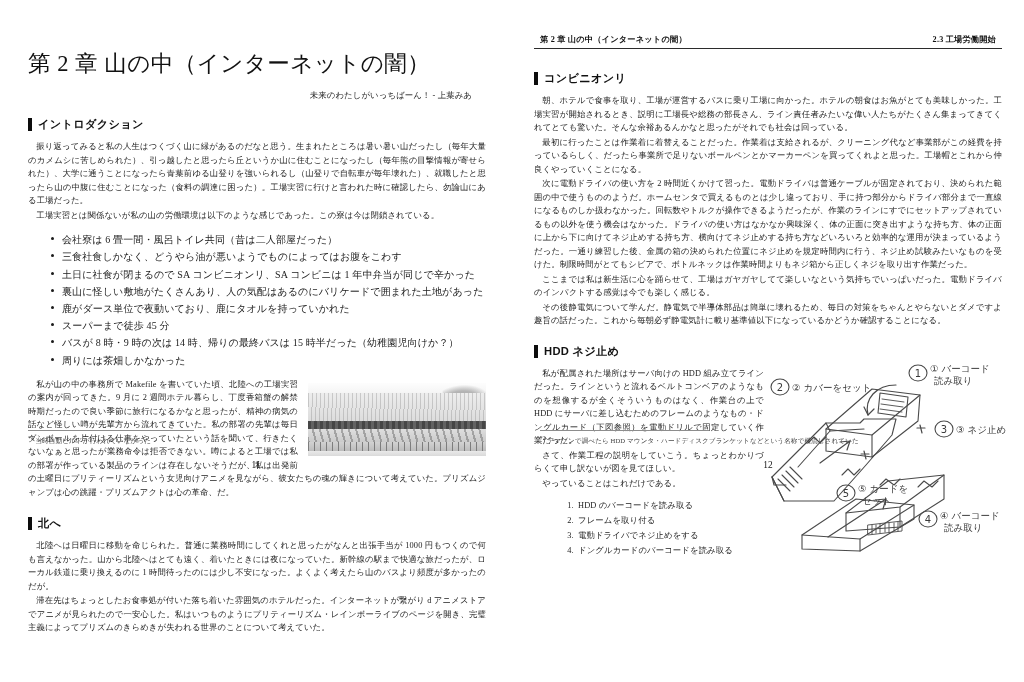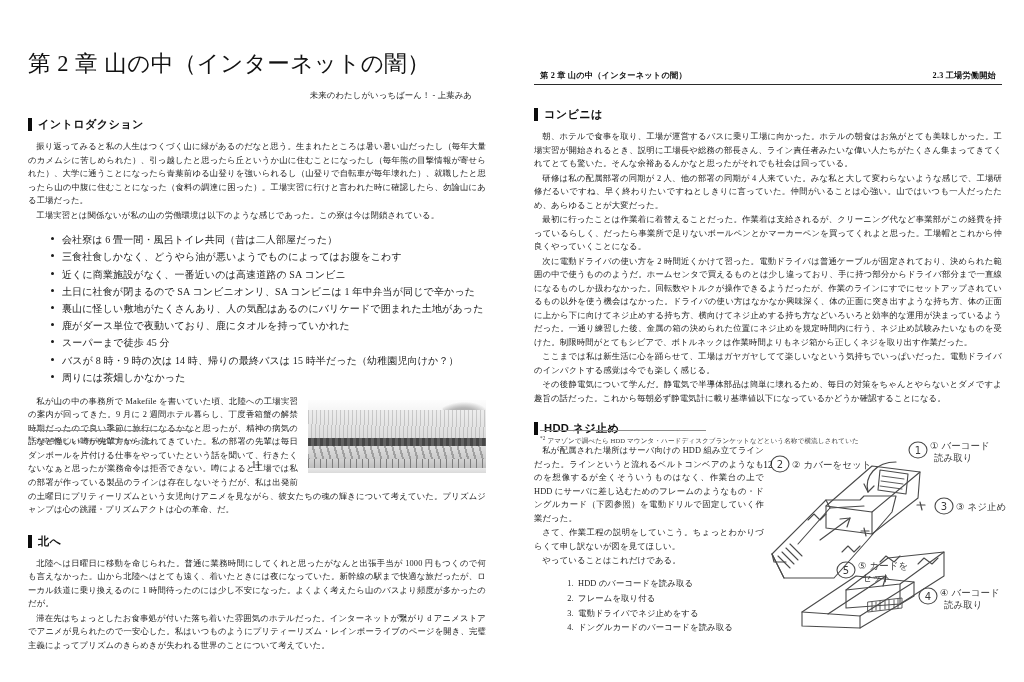--- a/index.html
+++ b/index.html
@@ -36,21 +36,21 @@
     justify-content: space-between;
     align-items: baseline;
     font-size: 8.2px;
     letter-spacing: .2px;
     padding: 0 6px 3px 6px;
     border-bottom: 1px solid #2b2b2b;
     margin: 6px 0 22px 0;
     color: #111;
   }
   .runhead .rh-left { font-weight: 700; }
-  .runhead .rh-right { font-weight: 700; margin-top: 36px; }
+  .runhead .rh-right { font-weight: 700; }
 
   
   .chapter-title {
     font-size: 22.5px;
     font-weight: 400;
     letter-spacing: .5px;
     margin: 22px 0 0 0;
     line-height: 1.25;
     color: #111;
   }
@@ -248,21 +248,20 @@
       <span class="sec-bar"></span>
       <span class="sec-title">イントロダクション</span>
     </div>
 
     <p class="body">振り返ってみると私の人生はつくづく山に縁があるのだなと思う。生まれたところは暑い暑い山だったし（毎年大量のカメムシに苦しめられた）、引っ越したと思ったら丘というか山に住むことになったし（毎年熊の目撃情報が寄せられた）、大学に通うことになったら青葉前ゆる山登りを強いられるし（山登りで自転車が毎年壊れた）、就職したと思ったら山の中腹に住むことになった（食料の調達に困った）。工場実習に行けと言われた時に確認したら、勿論山にある工場だった。</p>
     <p class="body">工場実習とは関係ないが私の山の労働環境は以下のような感じであった。この寮は今は閉鎖されている。</p>
 
     <ul class="bullets">
       <li>会社寮は 6 畳一間・風呂トイレ共同（昔は二人部屋だった）</li>
       <li>三食社食しかなく、どうやら油が悪いようでものによってはお腹をこわす</li>
-      <li>近くに商業施設がなく、一番近いのは高速道路の SA コンビニ</li>
       <li>土日に社食が閉まるので SA コンビニオンリ、SA コンビニは 1 年中弁当が同じで辛かった</li>
       <li>裏山に怪しい敷地がたくさんあり、人の気配はあるのにバリケードで囲まれた土地があった</li>
       <li>鹿がダース単位で夜動いており、鹿にタオルを持っていかれた</li>
       <li>スーパーまで徒歩 45 分</li>
       <li>バスが 8 時・9 時の次は 14 時、帰りの最終バスは 15 時半だった（幼稚園児向けか？）</li>
       <li>周りには茶畑しかなかった</li>
     </ul>
 
     <div class="photo-wrap">
       <div class="photo">
@@ -300,25 +299,24 @@
 
   <div class="page page-right">
 
     <div class="runhead">
       <span class="rh-left">第 2 章 山の中（インターネットの闇）</span>
       <span class="rh-right">2.3 工場労働開始</span>
     </div>
 
     <div class="sec-head">
       <span class="sec-bar"></span>
-      <span class="sec-title">コンビニは</span>
+      <span class="sec-title">コンビニオンリ</span>
     </div>
 
     <p class="body">朝、ホテルで食事を取り、工場が運営するバスに乗り工場に向かった。ホテルの朝食はお魚がとても美味しかった。工場実習が開始されるとき、説明に工場長や総務の部長さん、ライン責任者みたいな偉い人たちがたくさん集まってきてくれてとても驚いた。そんな余裕あるんかなと思ったがそれでも社会は回っている。</p>
-    <p class="body">研修は私の配属部署の同期が 2 人、他の部署の同期が 4 人来ていた。みな私と大して変わらないような感じで、工場研修だるいですね、早く終わりたいですねとしきりに言っていた。仲間がいることは心強い。山ではいつも一人だったため、あらゆることが大変だった。</p>
     <p class="body">最初に行ったことは作業着に着替えることだった。作業着は支給されるが、クリーニング代など事業部がこの経費を持っているらしく、だったら事業所で足りないボールペンとかマーカーペンを買ってくれよと思った。工場帽とこれから仲良くやっていくことになる。</p>
     <p class="body">次に電動ドライバの使い方を 2 時間近くかけて習った。電動ドライバは普通ケーブルが固定されており、決められた範囲の中で使うもののようだ。ホームセンタで買えるものとは少し違っており、手に持つ部分からドライバ部分まで一直線になるものしか扱わなかった。回転数やトルクが操作できるようだったが、作業のラインにすでにセットアップされているもの以外を使う機会はなかった。ドライバの使い方はなかなか興味深く、体の正面に突き出すような持ち方、体の正面に上から下に向けてネジ止めする持ち方、横向けてネジ止めする持ち方などいろいろと効率的な運用が決まっているようだった。一通り練習した後、金属の箱の決められた位置にネジ止めを規定時間内に行う、ネジ止め試験みたいなものを受けた。制限時間がとてもシビアで、ボトルネックは作業時間よりもネジ箱から正しくネジを取り出す作業だった。</p>
     <p class="body">ここまでは私は新生活に心を踊らせて、工場はガヤガヤしてて楽しいなという気持ちでいっぱいだった。電動ドライバのインパクトする感覚は今でも楽しく感じる。</p>
     <p class="body">その後静電気について学んだ。静電気で半導体部品は簡単に壊れるため、毎日の対策をちゃんとやらないとダメですよ趣旨の話だった。これから毎朝必ず静電気計に載り基準値以下になっているかどうか確認することになる。</p>
 
     <div class="sec-head">
       <span class="sec-bar"></span>
       <span class="sec-title">HDD ネジ止め</span>
     </div>
 

